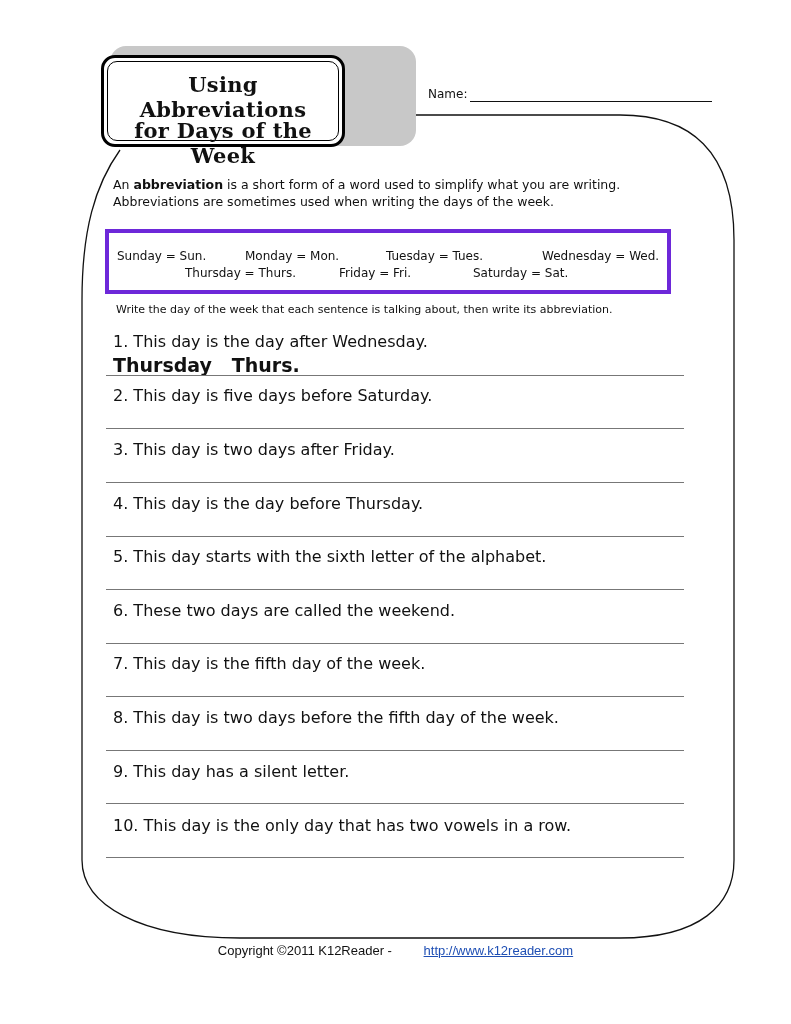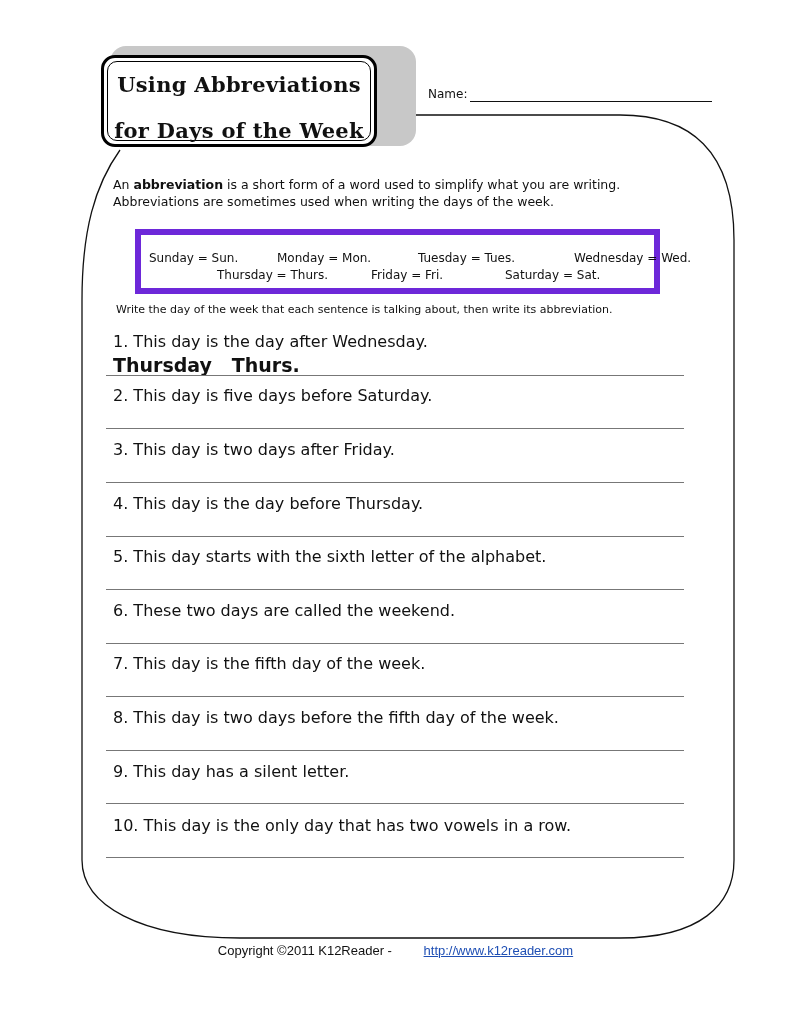--- a/index.html
+++ b/index.html
@@ -5,21 +5,21 @@
   html, body { margin: 0; padding: 0; background: #ffffff; }
   body { width: 791px; height: 1024px; position: relative; overflow: hidden; font-family: "DejaVu Sans", "Liberation Sans", sans-serif; color: #111; }
 
   .frame-svg { position: absolute; left: 0; top: 0; }
 
   .title-shadow {
     position: absolute; left: 110px; top: 46px; width: 306px; height: 100px;
     background: #c8c8c8; border-radius: 16px;
   }
   .title-box {
-    position: absolute; left: 101px; top: 55px; width: 276px; height: 92px;
+    position: absolute; left: 101px; top: 55px; width: 244px; height: 92px;
     background: #fff; border: 3px solid #000; border-radius: 14px; box-sizing: border-box;
   }
   .title-inner {
     position: absolute; left: 3px; top: 3px; right: 3px; bottom: 3px;
     border: 1.5px solid #000; border-radius: 10px;
   }
   .title-text {
     position: absolute; left: 0; right: 0; text-align: center;
     font-family: "DejaVu Serif", serif; font-weight: bold; font-size: 21px; letter-spacing: 0.3px;
     color: #111;
@@ -34,22 +34,22 @@
   .name-line {
     position: absolute; left: 470px; top: 101px; width: 242px; border-top: 1.2px solid #111;
   }
 
   .intro {
     position: absolute; left: 113px; top: 176px; font-size: 12.5px; line-height: 17px; color: #111;
   }
   .intro b { font-weight: bold; }
 
   .abbr-box {
-    position: absolute; left: 105px; top: 229px; width: 525px; height: 65px;
-    border: 6px solid #6d28d9; box-sizing: border-box; margin-left: 30px;
+    position: absolute; left: 105px; top: 229px; width: 566px; height: 65px;
+    border: 4px solid #6d28d9; box-sizing: border-box;
   }
   .abbr-item { position: absolute; font-size: 12px; color: #111; white-space: nowrap; }
 
   .instructions {
     position: absolute; left: 116px; top: 303px; font-size: 11px; font-weight: normal; color: #111; white-space: nowrap;
   }
 
   .q-text {
     position: absolute; left: 113px; font-size: 16px; color: #111; white-space: nowrap;
   }

